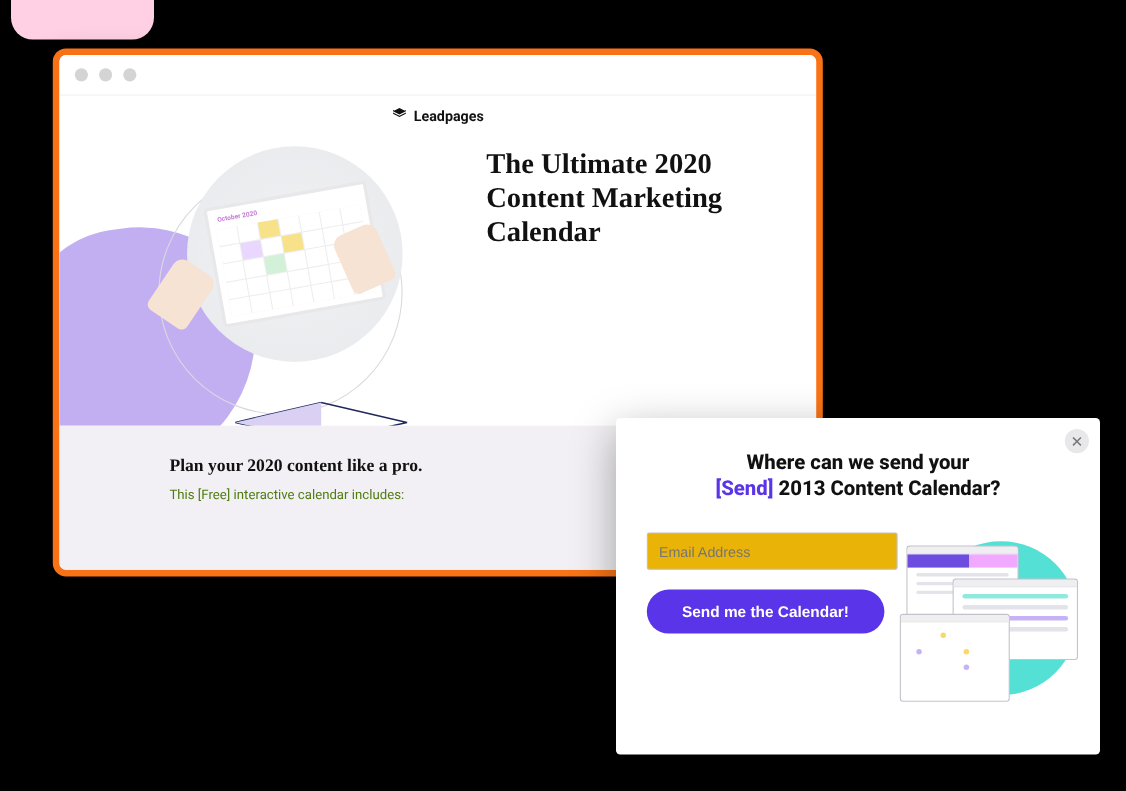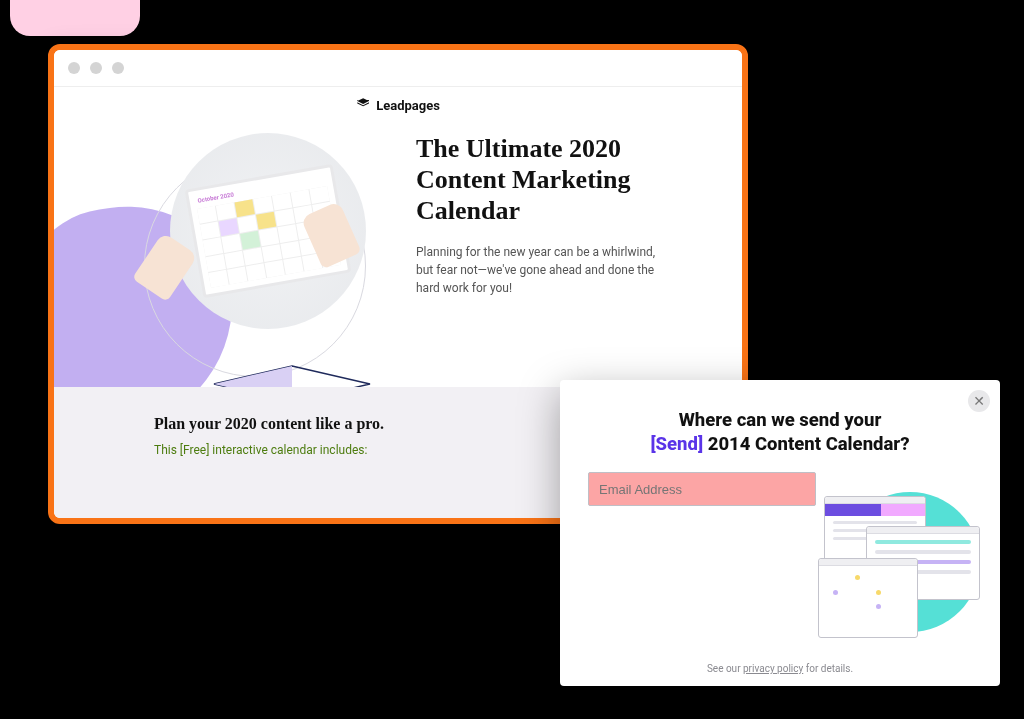--- a/index.html
+++ b/index.html
@@ -134,21 +134,21 @@
     left: 158px;
     top: 278px;
     width: 160px;
     height: 38px;
     transform-origin: center;
   }
   .diamond svg{width:100%;height:100%;display:block;}
 
   .hero-copy {
     position: absolute;
-    left: 362px;
+    left: 388px;
     top: 46px;
     width: 270px;
   }
   .hero-title {
     font-family: Georgia, "Times New Roman", serif;
     font-size: 26px;
     line-height: 1.2;
     font-weight: 700;
     color: #111;
     margin: 0 0 16px 0;
@@ -234,33 +234,33 @@
     font-size: 14px;
     cursor:pointer;
     border:none;
   }
   .popup-title {
     text-align: center;
     font-weight: 800;
     font-size: 18.5px;
     line-height: 1.3;
     color: #111;
-    margin: 0 auto 16px auto;
+    margin: 0 auto 28px auto;
     max-width: 320px;
   }
   .popup-title .acc { color: #5a34e8; }
   .email-field {
     width: 206px;
     height: 32px;
     border: 1px solid #bfbfc6;
     border-radius: 2px;
     padding: 0 10px;
     font-size: 13px;
     color: #555;
-    background:#fca5a5;
+    background:#eab308;
   }
   .optin-row{display:flex;align-items:flex-start;gap:6px;margin-top:10px;max-width:220px;}
   .optin-box{width:12px;height:12px;border:1px solid #9a9aa1;border-radius:2px;margin-top:1px;flex-shrink:0;cursor:pointer;background:#fff;}
   .optin-text{font-size:10px;line-height:1.3;color:#8a8a90;}
   .send-btn{
     margin-top:18px;
     background:#5a34e8;color:#fff;border:none;border-radius:24px;
     padding:12px 32px;font-size:14px;font-weight:800;cursor:pointer;
   }
   .popup-right{
@@ -365,21 +365,20 @@
 
     <div class="diamond">
       <svg viewBox="0 0 160 38">
           <polygon points="80,1 158,19 80,37 2,19" fill="none" stroke="#1f2a5b" stroke-width="1.4"></polygon>
           <polygon points="80,1 2,19 80,37" fill="#d9d0f4"></polygon>
         </svg>
     </div>
 
     <div class="hero-copy">
       <h1 class="hero-title">The Ultimate 2020 Content Marketing Calendar</h1>
-      <p class="hero-sub">Planning for the new year can be a whirlwind, but fear not—we've gone ahead and done the hard work for you!</p>
     </div>
   </div>
 
   <div class="lower">
     <h2 class="lower-title">Plan your 2020 content like a pro.</h2>
     <p class="lower-sub">This [Free] interactive calendar includes:</p>
     <div class="teal-circle"></div>
     <div class="mini-win mw1">
         <div class="bar"></div>
       </div>
@@ -389,26 +388,27 @@
   </div>
 </div>
 
 <div class="popup">
   <button class="close">
     <span>✕</span>
   </button>
   <h3 class="popup-title">
     <span>Where can we send your</span><br>
     <span class="acc">[Send]</span>
-    <span>2014 Content Calendar?</span>
+    <span>2013 Content Calendar?</span>
   </h3>
 
   <input class="email-field" type="text" placeholder="Email Address" style="">
 
 
+  <button class="send-btn">Send me the Calendar!</button>
 
   <div class="popup-right">
     <div class="tcircle"></div>
     <div class="pw pw1">
       <div class="bar"></div>
         <div class="hdr"></div>
         <div class="ln"></div>
         <div class="ln"></div>
         <div class="ln"></div>
     </div>
@@ -443,16 +443,13 @@
           </div>
           <div></div>
         <div></div>
           <div></div>
           <div></div>
           <div></div>
       </div>
     </div>
   </div>
 
-  <div class="privacy">
-    <span>See our </span><a href="#">privacy policy</a><span> for details.</span>
-  </div>
 </div>
 
 </body></html>

